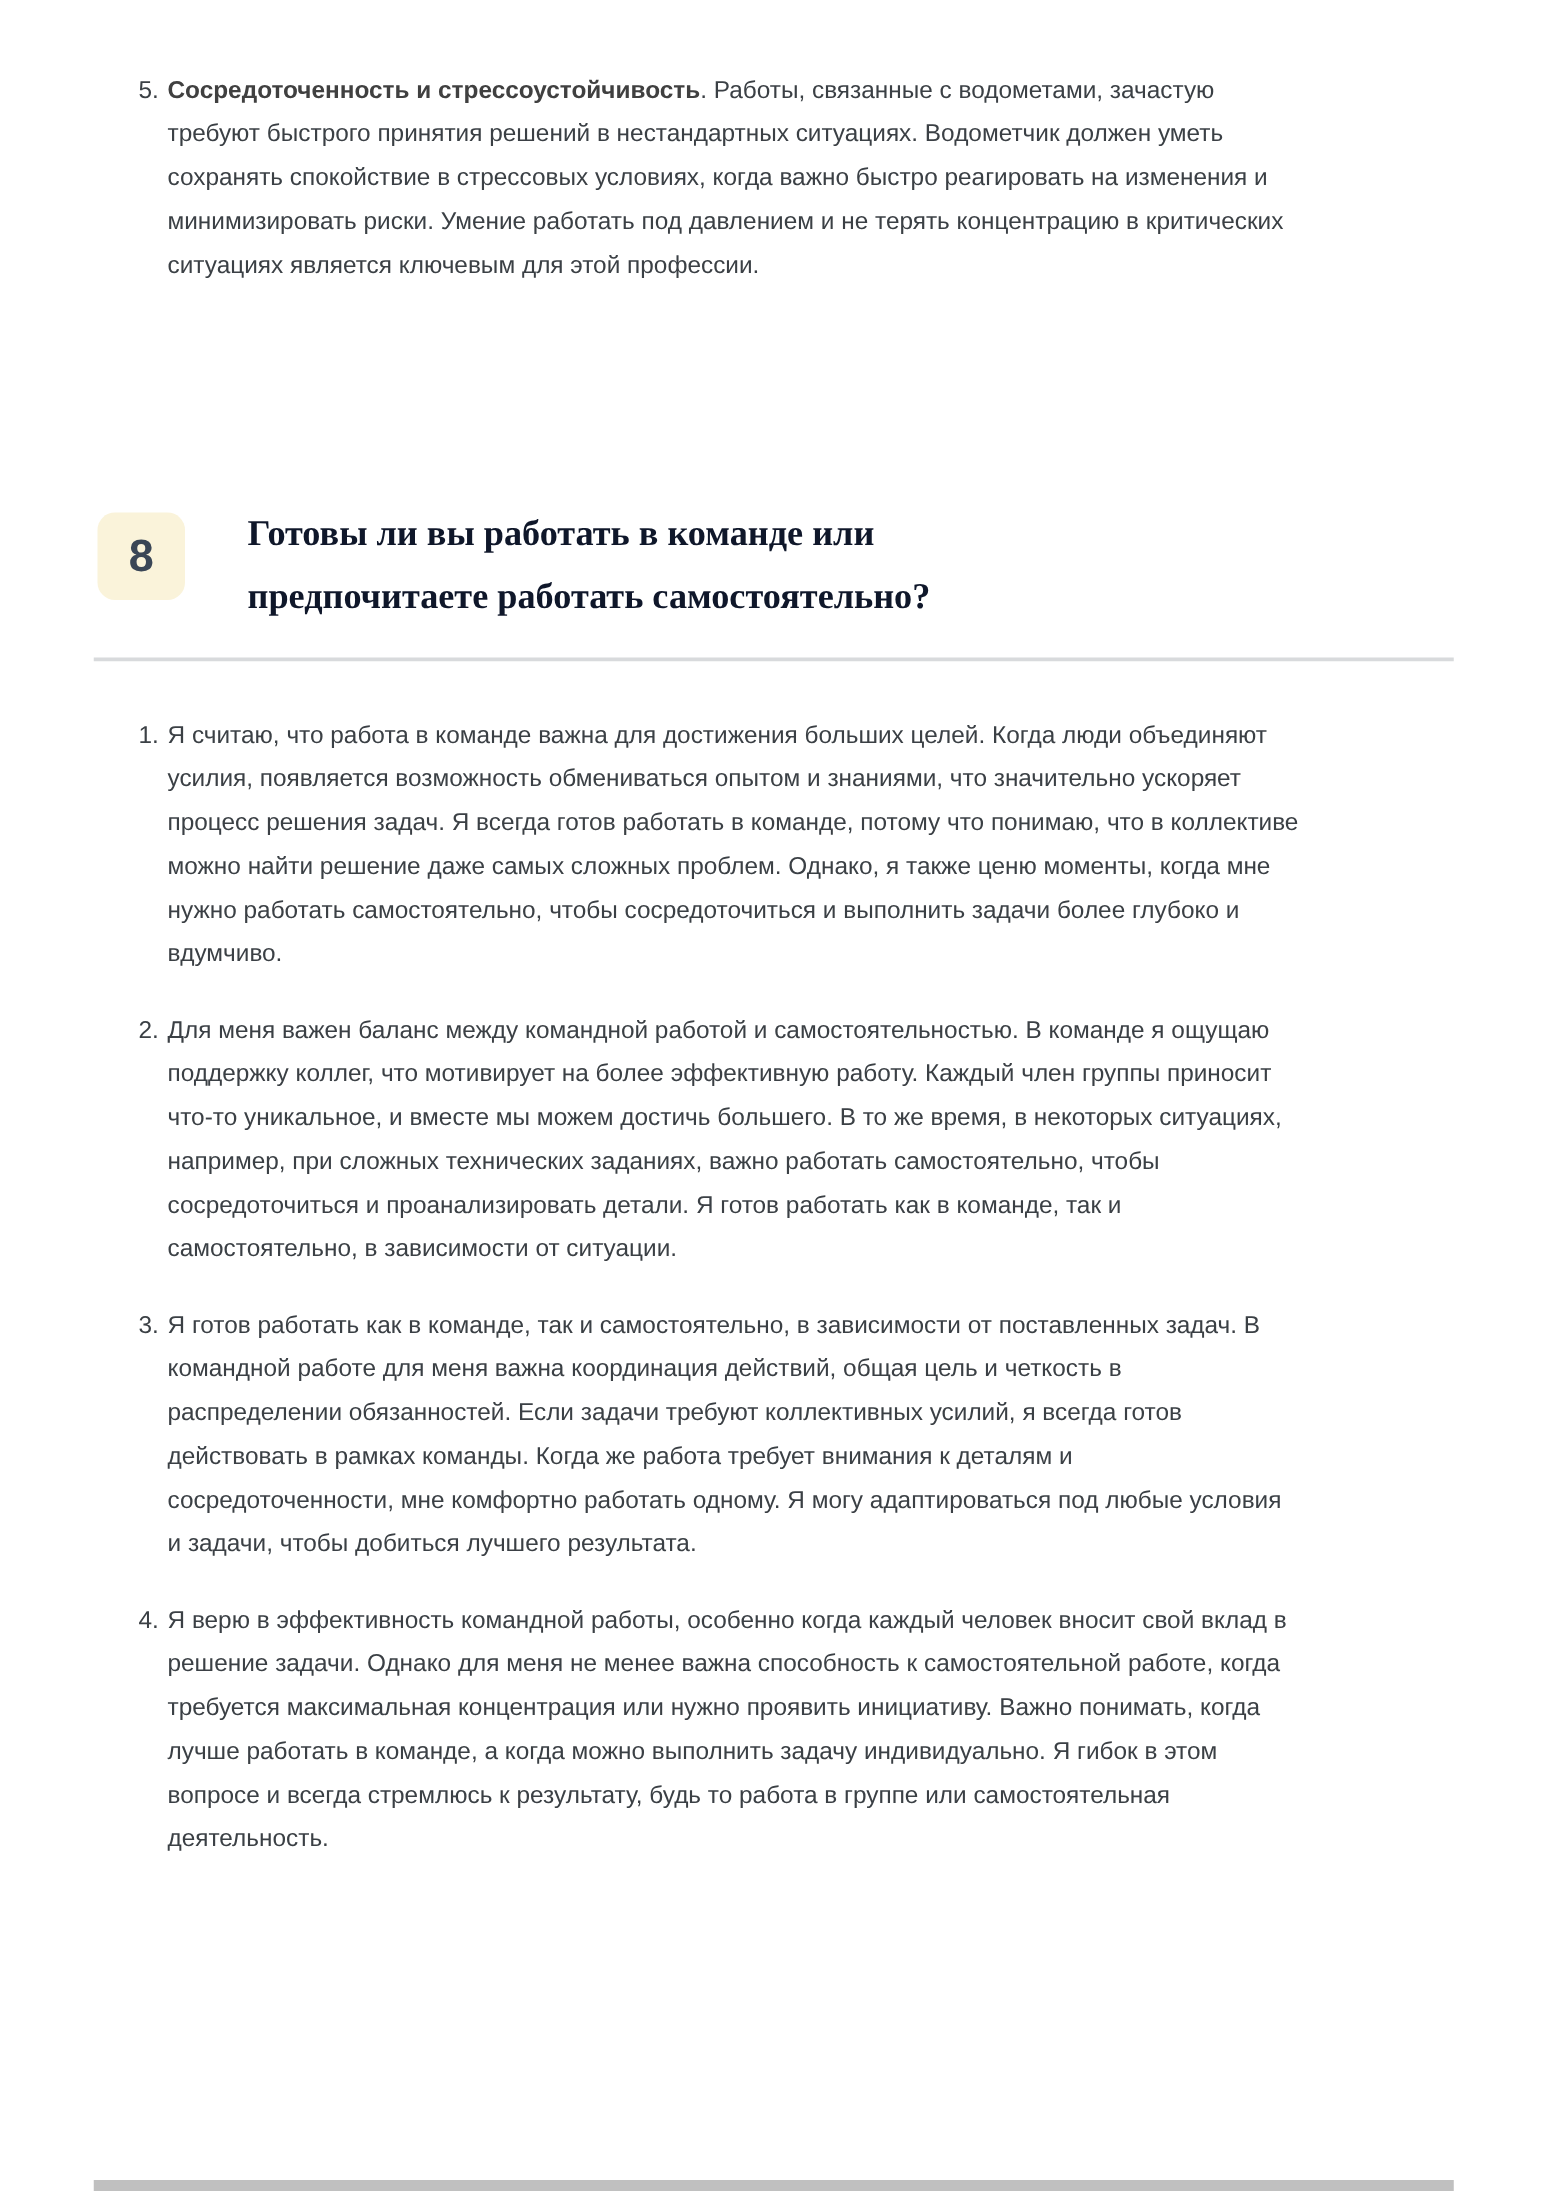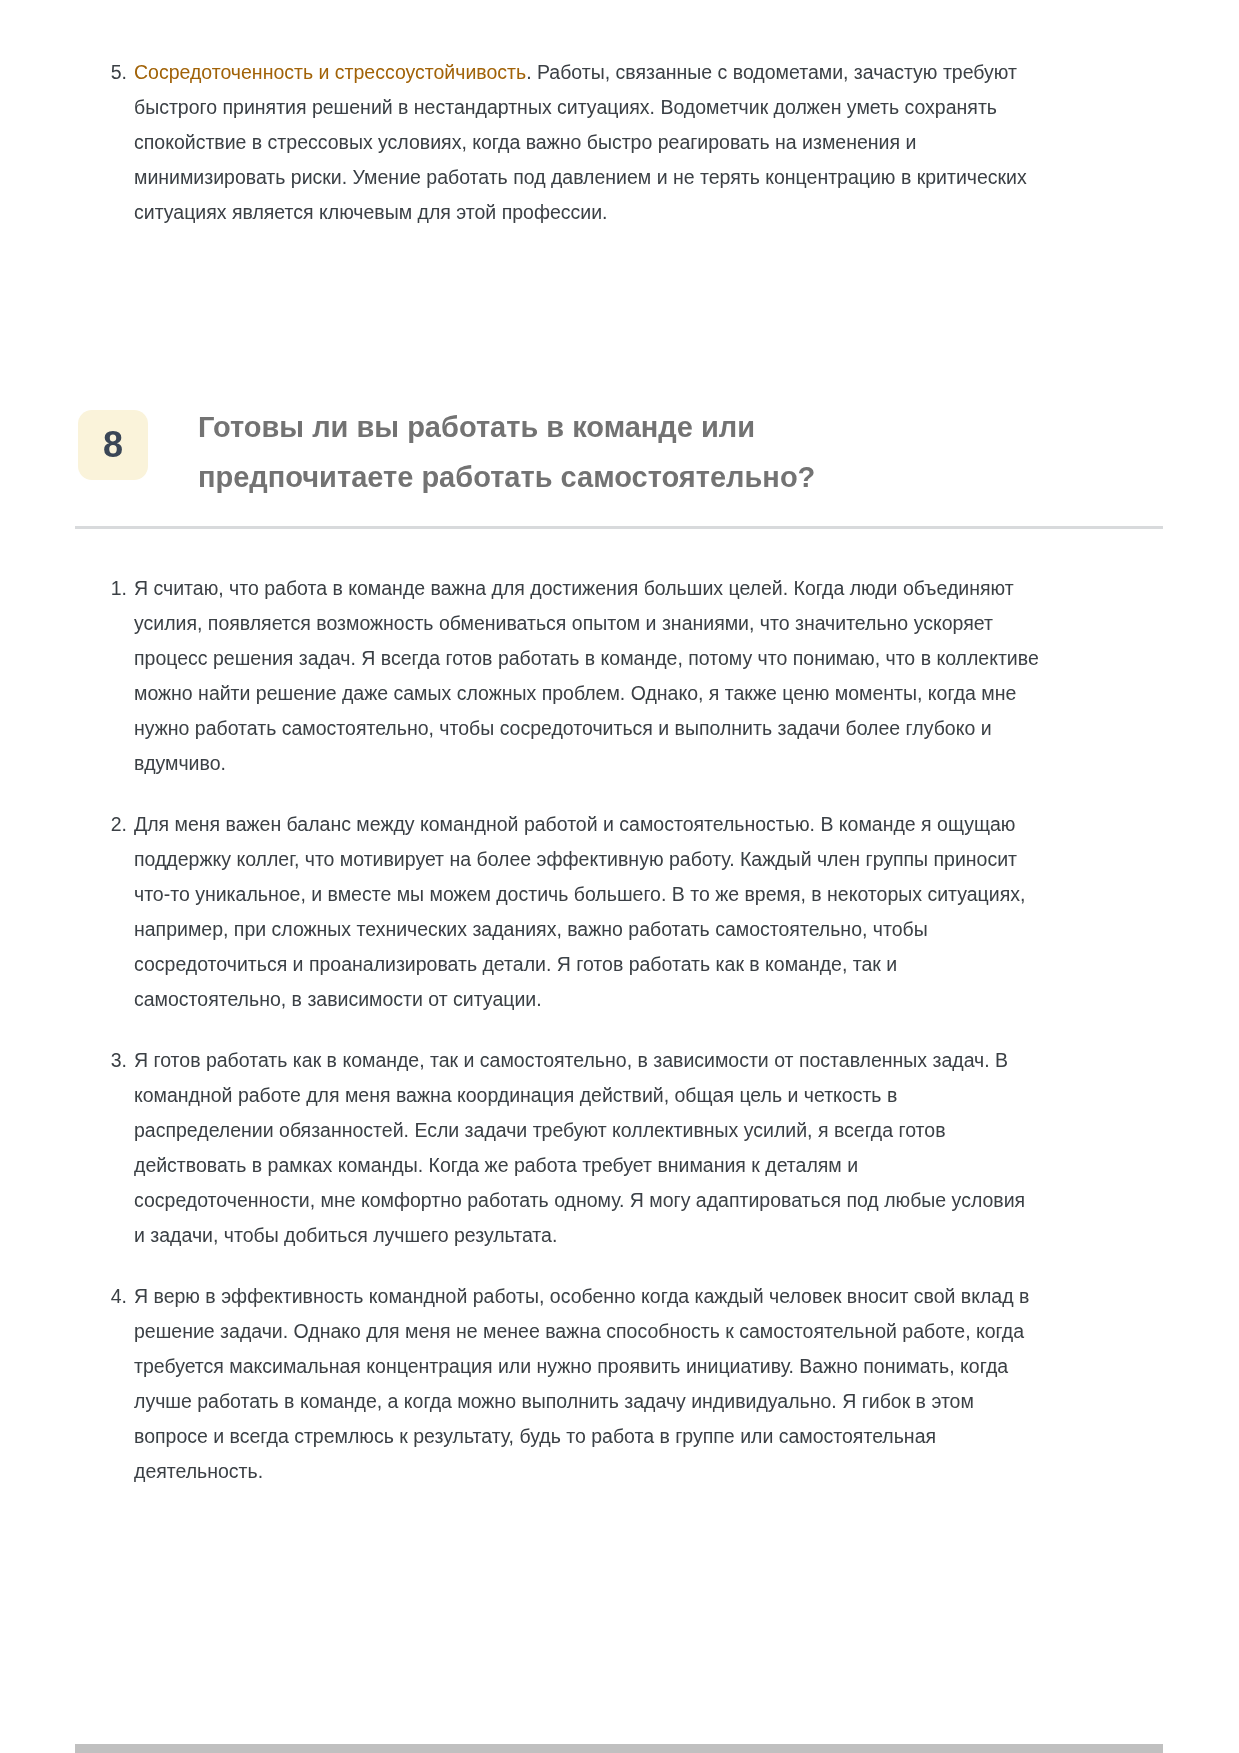--- a/index.html
+++ b/index.html
@@ -33,22 +33,22 @@
     font-size: 19.5px;
     line-height: 35px;
   }
   .list-item .text {
     margin: 0;
     max-width: 905px;
     font-size: 19.5px;
     line-height: 35px;
   }
   .list-item .text strong {
-    font-weight: 400;
-    color: #a16207;
+    font-weight: 700;
+    color: #404040;
   }
   
   .section-header {
     margin-top: 172px;
     display: flex;
     align-items: flex-start;
   }
   .badge {
     margin-left: 3px;
     margin-top: 8px;
@@ -63,21 +63,22 @@
     align-items: center;
     justify-content: center;
     flex: 0 0 auto;
   }
   .title {
     margin: 0 0 0 50px;
     max-width: 700px;
     font-size: 29px;
     font-weight: 700;
     line-height: 50px;
-    color: #737373;
+    color: #0f172a;
+    font-family: Liberation Serif, serif;
   }
   .rule {
     margin-top: 24px;
     height: 3px;
     width: 100%;
     background: #d8dadc;
   }
   
   .answers {
     margin-top: 42px;

